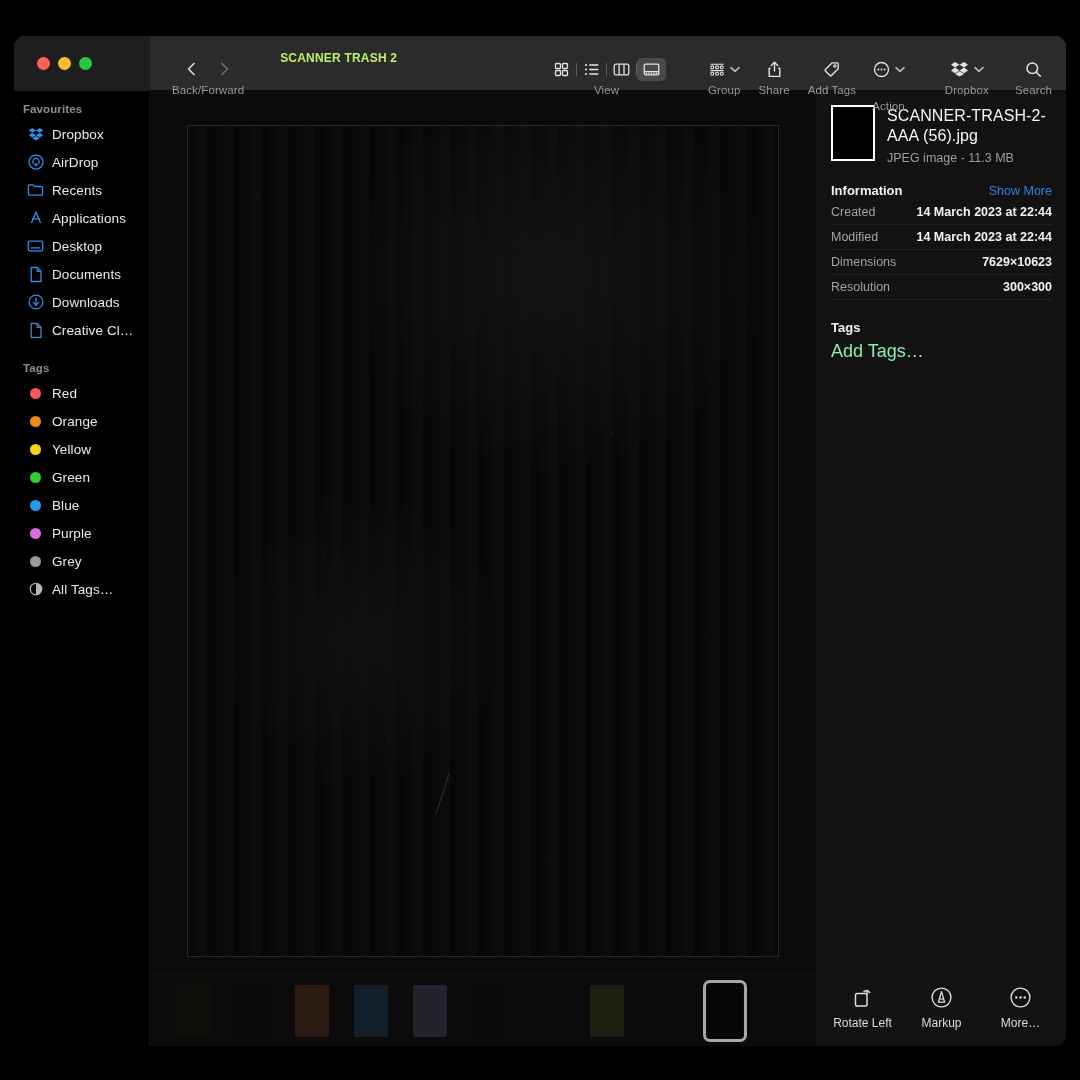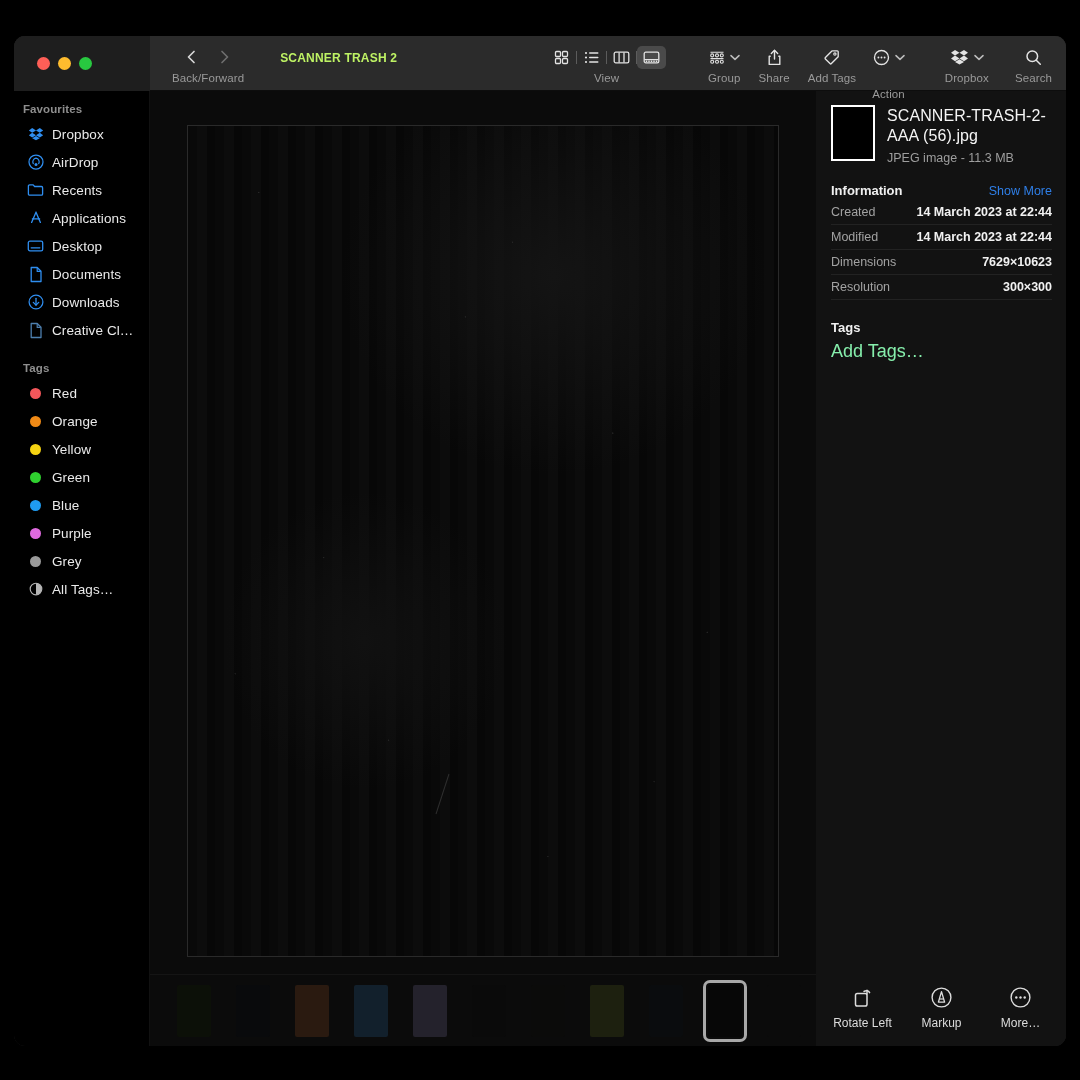--- a/index.html
+++ b/index.html
@@ -41,21 +41,21 @@
 
   .tb-main{
     flex:1; background:#2b2b2b;
     display:flex; align-items:flex-start;
     position:relative;
     border-bottom:1px solid #0d0d0d;
   }
 
   .tb-group{
     display:flex; flex-direction:column; align-items:center;
-    padding-top:9px;
+    padding-top:21px;
   }
   .tb-group .row{ display:flex; align-items:center; justify-content:center; height:24px; }
   .tb-label{
     font-size:11.5px; color:#9a9a9a; margin-top:3px; letter-spacing:.1px;
     white-space:nowrap;
   }
 
   .navgrp{ margin-left:22px; }
   .navgrp .row{ gap:14px; }
   .chev{ width:18px; height:18px; }

